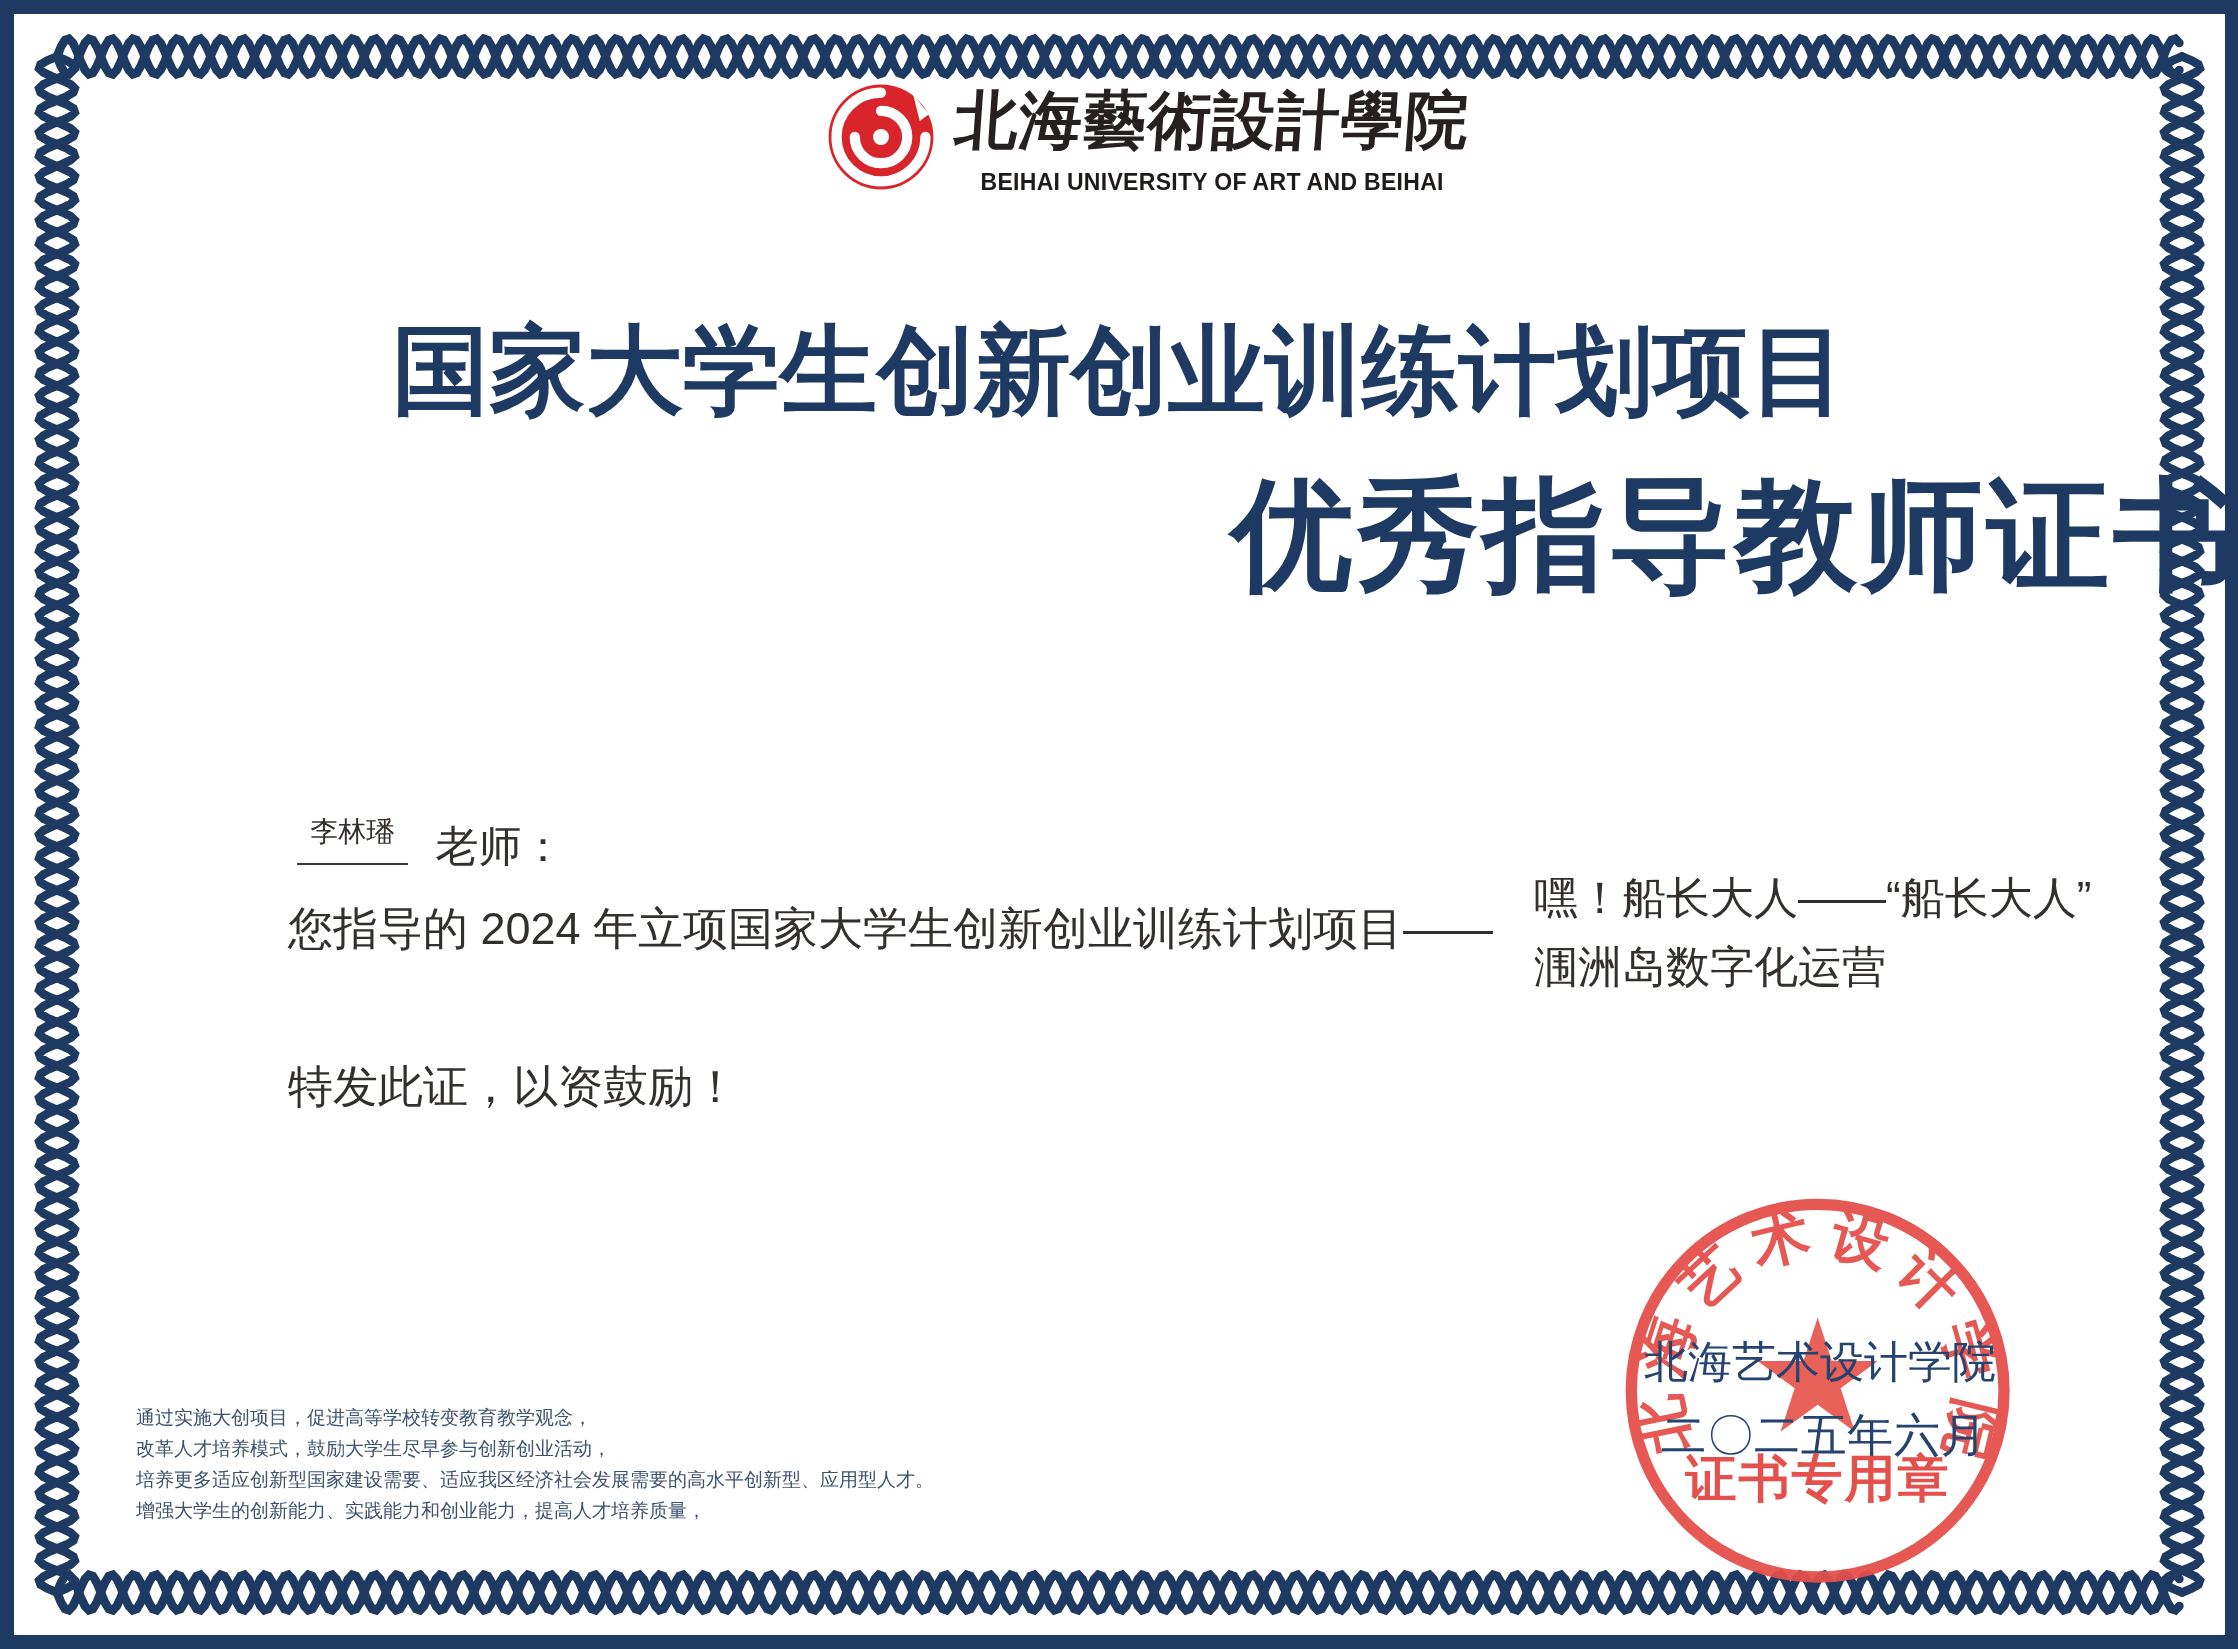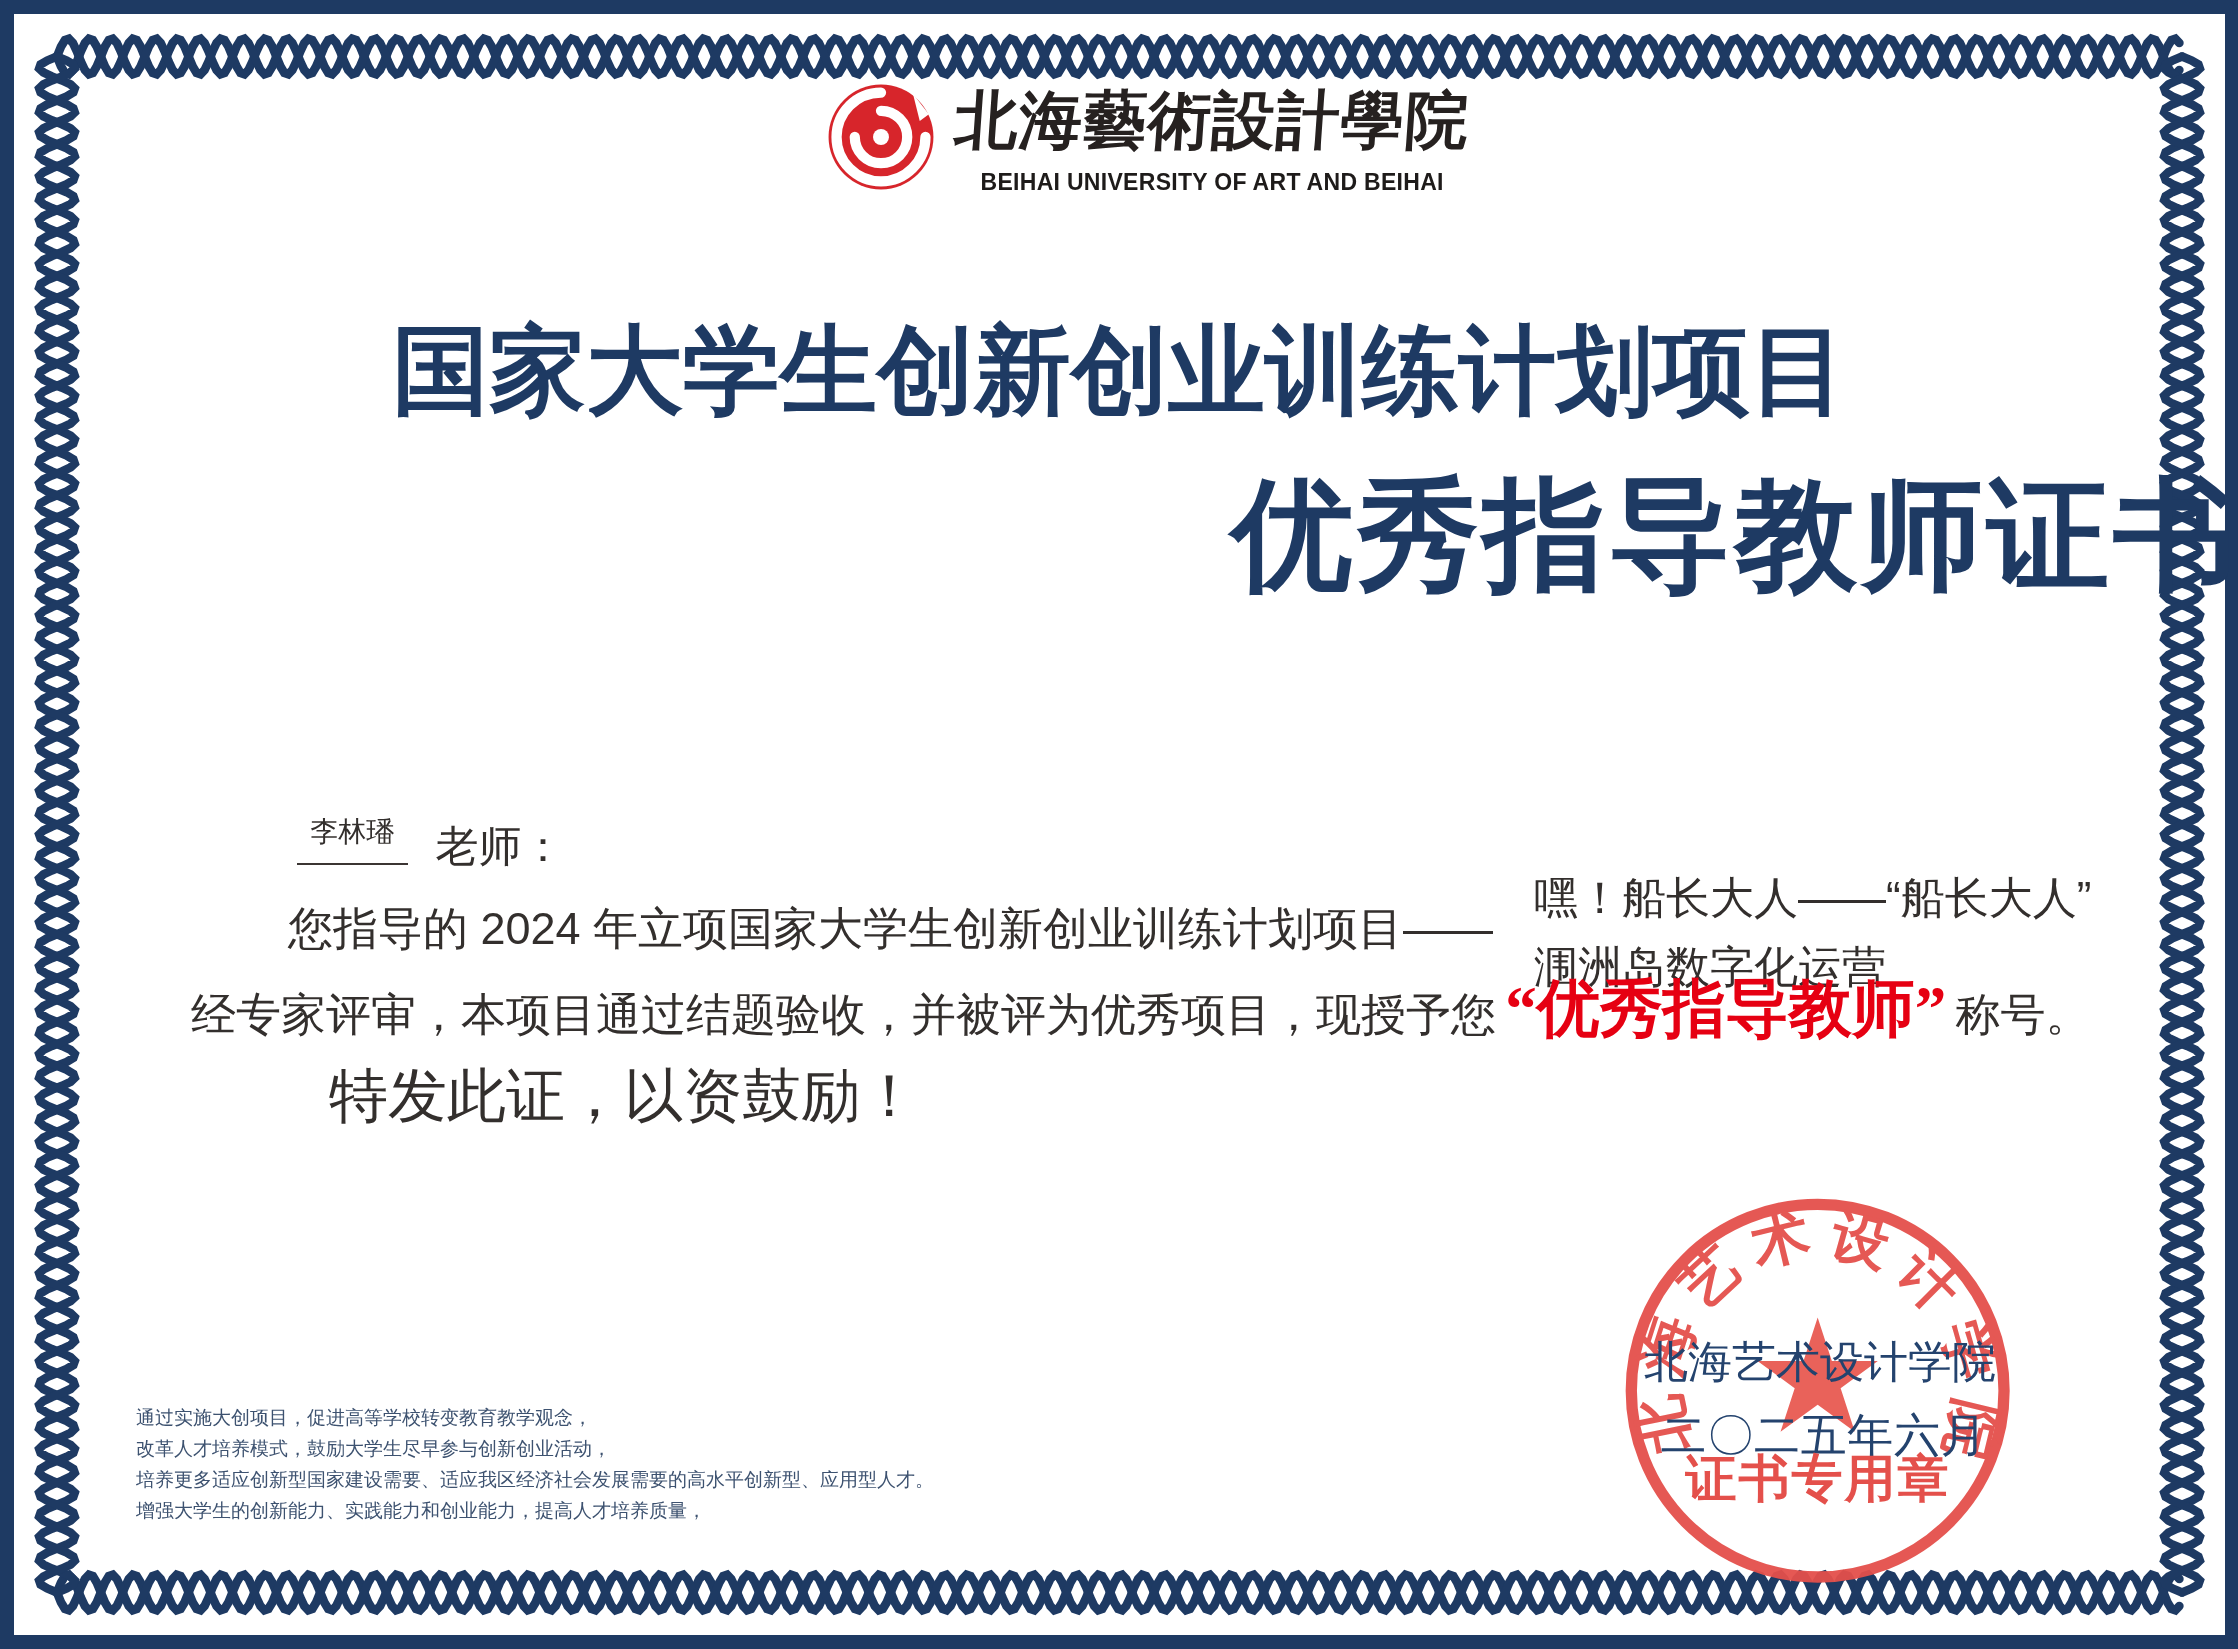--- a/index.html
+++ b/index.html
@@ -82,21 +82,21 @@
     font-size:45px;color:var(--body-text,#332f2d);white-space:nowrap;
   }
   .award{
     font-family:"Liberation Serif","DejaVu Serif",serif;
     font-weight:700;font-size:63px;
     color:var(--accent-red,#e60012);
     margin:0 9.3px;
   }
   .body3{
     position:absolute;left:288px;top:1057px;
-    font-size:59px;color:var(--body-text,#332f2d);white-space:nowrap;margin-left:41px;
+    font-size:45px;color:var(--body-text,#332f2d);white-space:nowrap;
   }
 
   
   .note{
     position:absolute;left:136px;top:1402px;
     font-family:"Liberation Serif","DejaVu Serif",serif;
     font-size:19px;line-height:31px;
     color:var(--note-text,#3d5270);white-space:nowrap;
   }
 
@@ -165,25 +165,20 @@
     <span class="salut">老师：</span>
   </div>
 
   <div class="body1">您指导的 2024 年立项国家大学生创新创业训练计划项目——</div>
 
   <div class="project">
     <div>嘿！船长大人——“船长大人”</div>
     <div>涠洲岛数字化运营</div>
   </div>
 
-  <div class="body2">
-    <span>经专家评审，本项目通过结题验收，并被评为优秀项目，现授予您</span>
-    <span class="award">“优秀指导教师”</span>
-    <span>称号。</span>
-  </div>
 
   <div class="body3">特发此证，以资鼓励！</div>
 
   <div class="note">
     <div>通过实施大创项目，促进高等学校转变教育教学观念，</div>
     <div>改革人才培养模式，鼓励大学生尽早参与创新创业活动，</div>
     <div>培养更多适应创新型国家建设需要、适应我区经济社会发展需要的高水平创新型、应用型人才。</div>
     <div>增强大学生的创新能力、实践能力和创业能力，提高人才培养质量，</div>
   </div>
 

